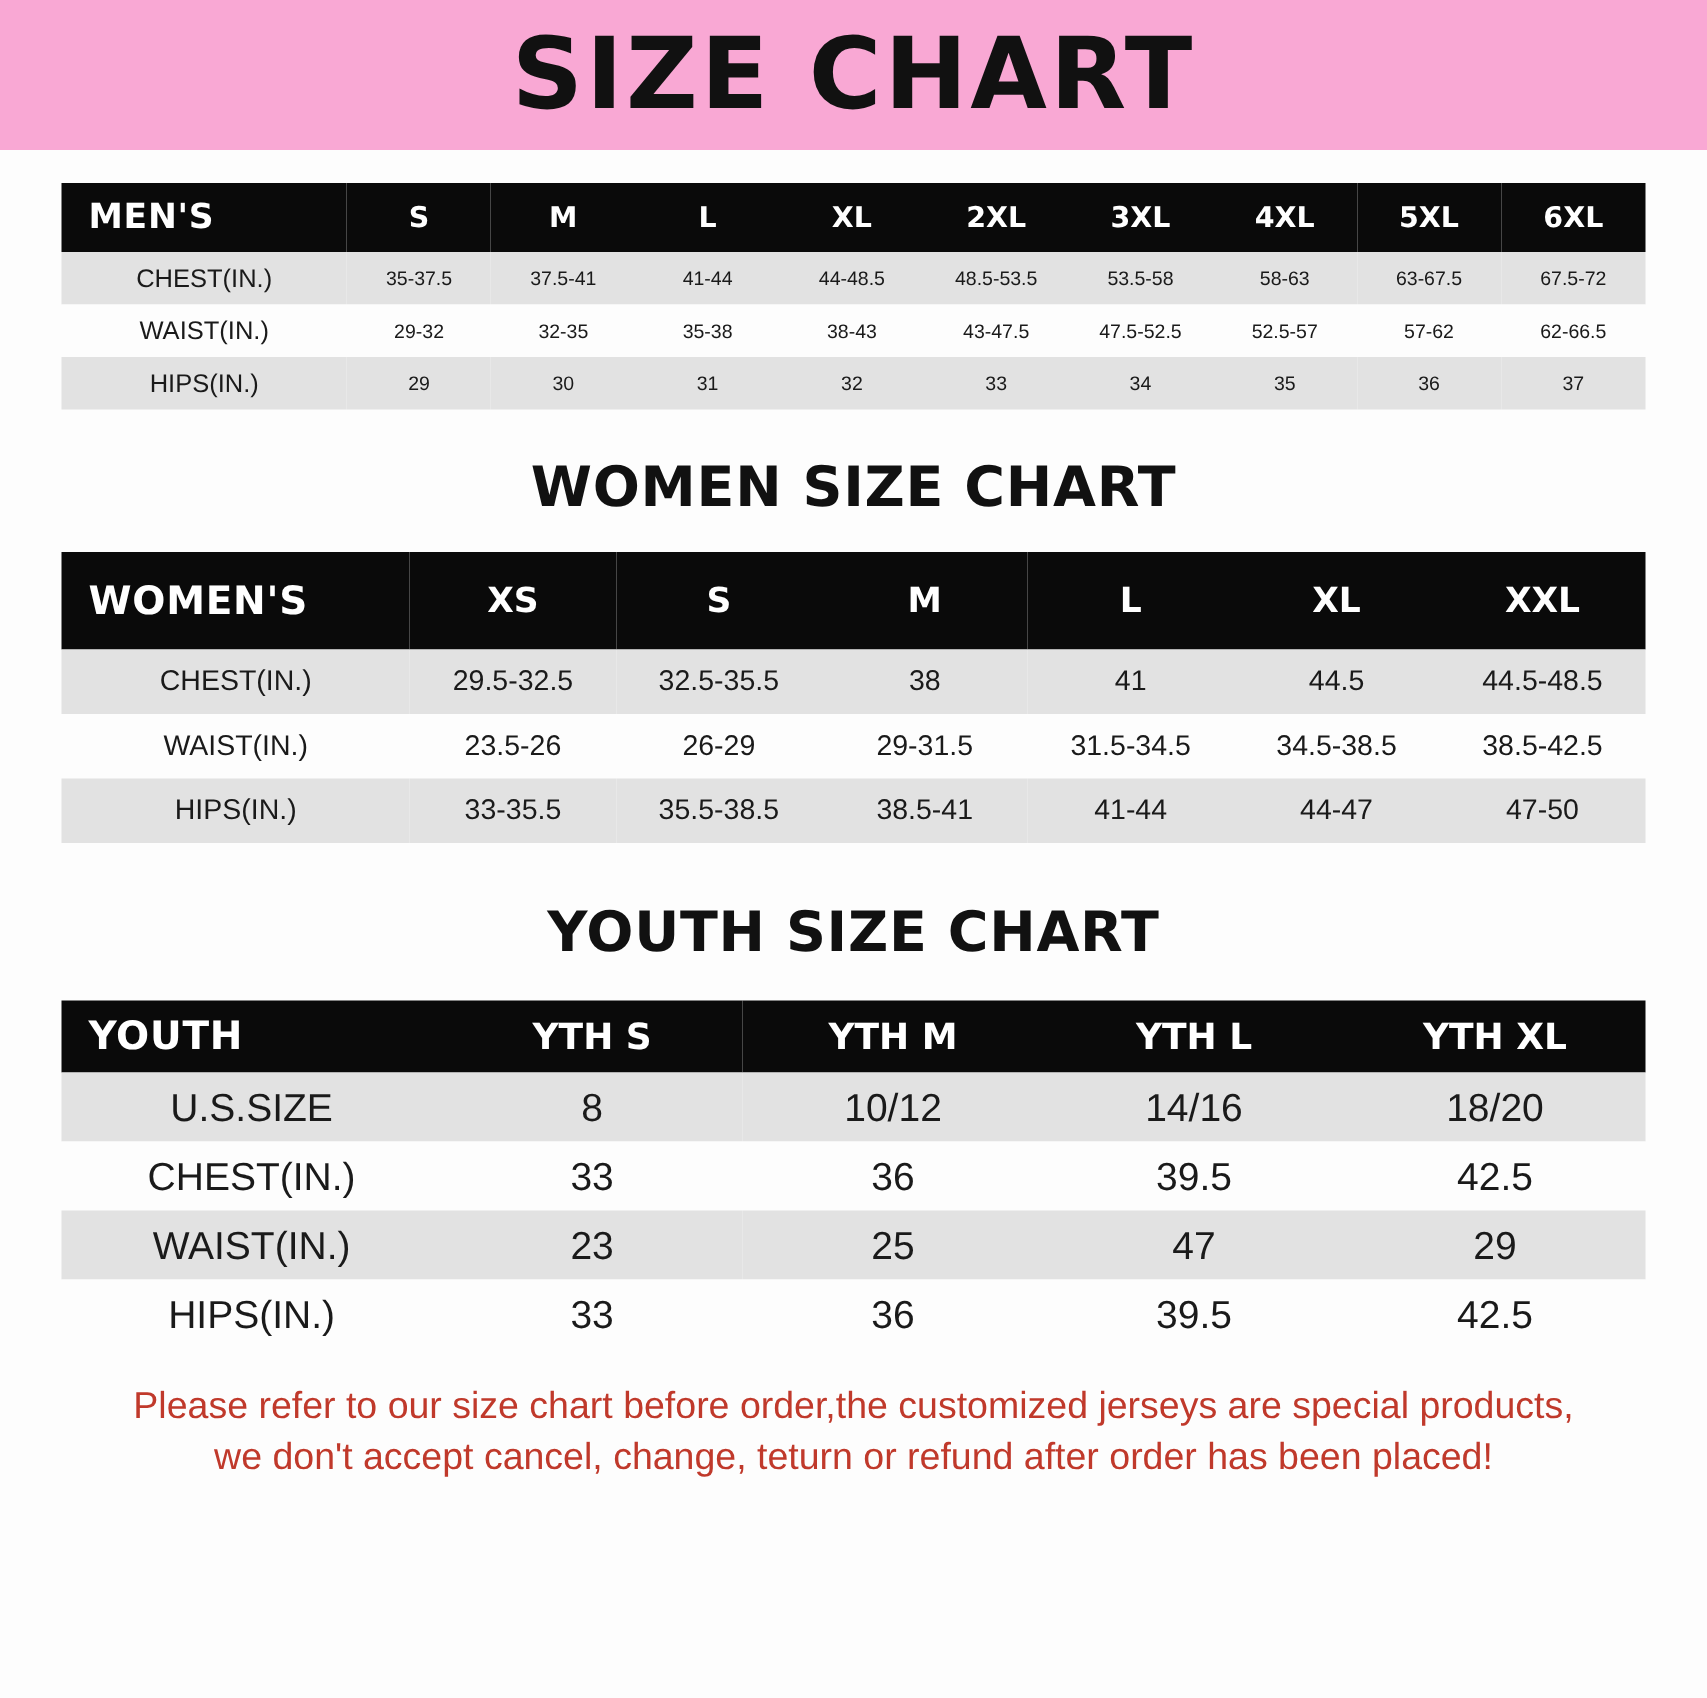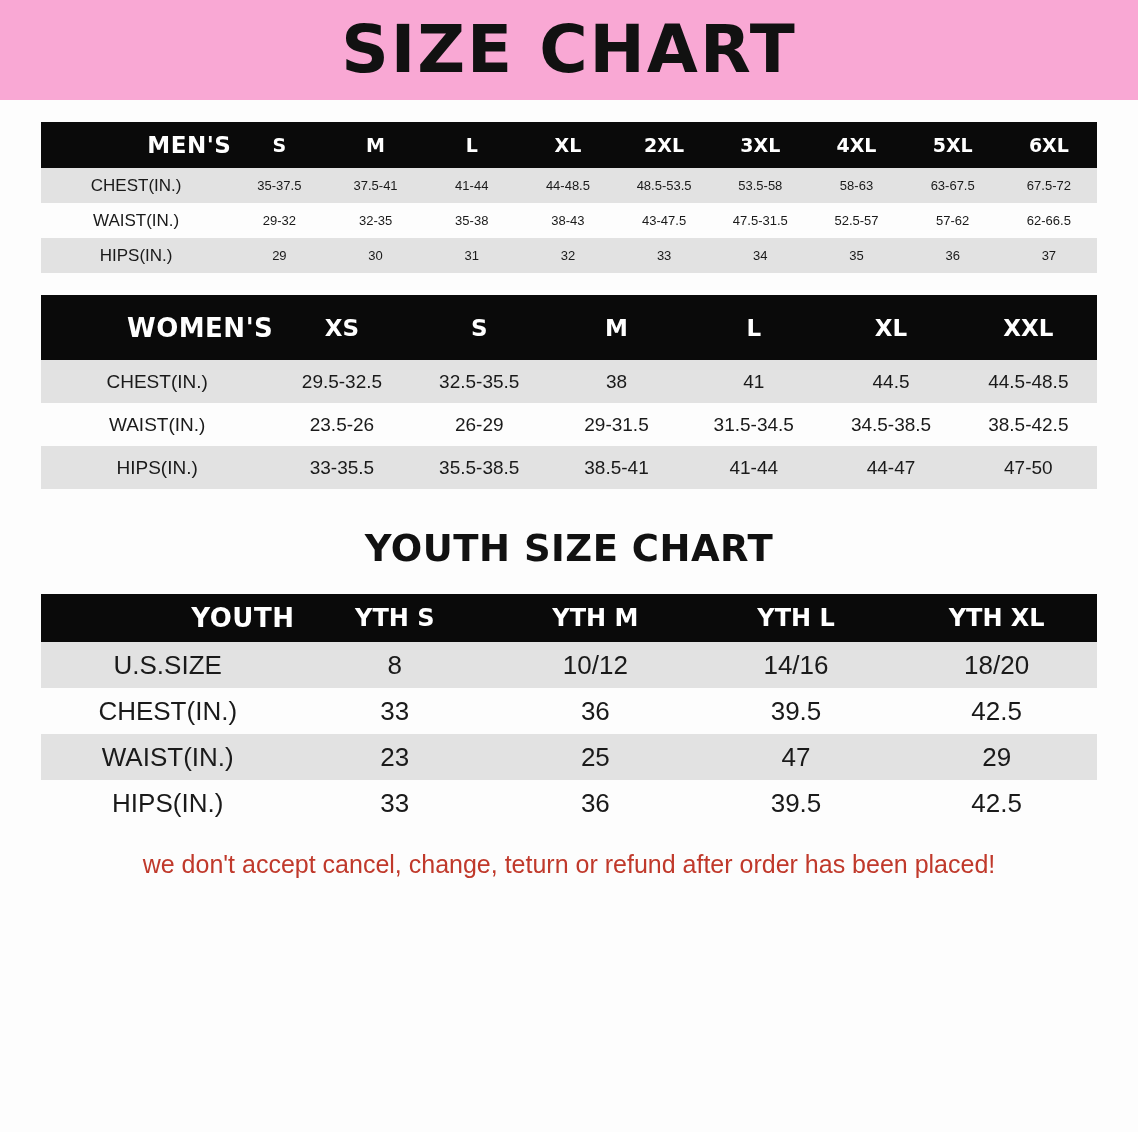--- a/index.html
+++ b/index.html
@@ -59,21 +59,21 @@
   }
   thead th {
     background: #0a0a0a;
     color: #ffffff;
     font-family: "DejaVu Sans", sans-serif;
     font-weight: bold;
     text-align: center;
     white-space: nowrap;
   }
   thead th.rowlabel {
-    text-align: right;
+    text-align: left;
     padding-left: 18px;
     font-size: 23px;
     letter-spacing: 0.5px;
   }
   tbody td {
     text-align: center;
     color: #1a1a1a;
     font-family: "Liberation Sans", sans-serif;
     white-space: nowrap;
   }
@@ -154,41 +154,42 @@
           <td>63-67.5</td>
           <td>67.5-72</td>
         </tr>
         <tr class="plain">
           <td class="rowlabel">WAIST(IN.)</td>
           <td>29-32</td>
           <td>32-35</td>
           <td>35-38</td>
           <td>38-43</td>
           <td>43-47.5</td>
-          <td>47.5-31.5</td>
+          <td>47.5-52.5</td>
           <td>52.5-57</td>
           <td>57-62</td>
           <td>62-66.5</td>
         </tr>
         <tr class="shade">
           <td class="rowlabel">HIPS(IN.)</td>
           <td>29</td>
           <td>30</td>
           <td>31</td>
           <td>32</td>
           <td>33</td>
           <td>34</td>
           <td>35</td>
           <td>36</td>
           <td>37</td>
         </tr>
       </tbody>
     </table>
   </div>
 
+  <div class="section-title women-title">WOMEN SIZE CHART</div>
   <div class="women-spacer"></div>
   <div class="table-wrap">
     <table id="women-table">
       <thead>
         <tr>
           <th class="rowlabel" style="width:22%">WOMEN'S</th>
           <th style="width:13%">XS</th>
           <th style="width:13%">S</th>
           <th style="width:13%">M</th>
           <th style="width:13%">L</th>
@@ -268,16 +269,17 @@
           <td>33</td>
           <td>36</td>
           <td>39.5</td>
           <td>42.5</td>
         </tr>
       </tbody>
     </table>
   </div>
 
   <div class="note">
+    <div>Please refer to our size chart before order,the customized jerseys are special products,</div>
     <div>we don't accept cancel, change, teturn or refund after order has been placed!</div>
   </div>
 
 </div>
 
 </body></html>

